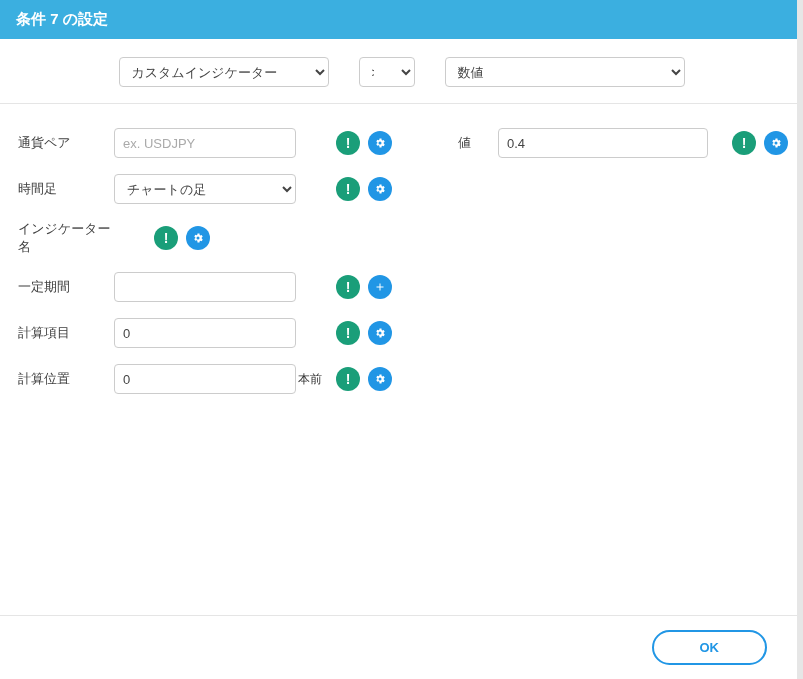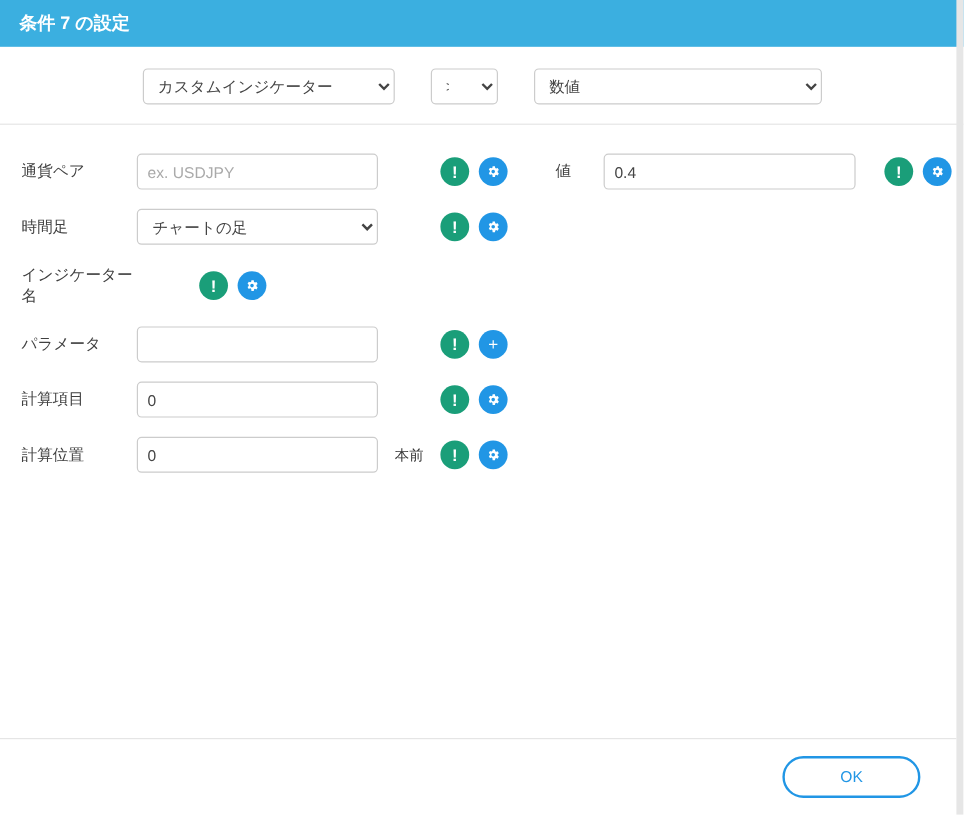--- a/index.html
+++ b/index.html
@@ -60,36 +60,36 @@
       margin-bottom: 16px;
     }
     .label {
       width: 96px;
       flex-shrink: 0;
       font-size: 13px;
       color: #404040;
     }
     .label-narrow { width: 40px; }
     .field-wrap {
-      width: 201px;
+      width: 182px;
       flex-shrink: 0;
     }
     .field-wrap input[type="text"],
     .field-wrap select {
       width: 100%;
     }
     .field-wrap-wide {
       width: 210px;
       flex-shrink: 0;
     }
     .field-wrap-wide input { width: 100%; }
     .suffix {
       font-size: 12px;
       color: #333;
-      margin-left: 14px;
+      margin-left: 2px;
       width: 26px;
     }
     .icons {
       display: flex;
       gap: 8px;
       margin-left: 12px;
     }
     .icon-btn {
       width: 24px; height: 24px;
       border-radius: 50%;
@@ -112,21 +112,21 @@
       border-top: 1px solid #e5e5e5;
       padding: 14px 30px;
       display: flex;
       justify-content: flex-end;
       background: #fff;
     }
     .ok-btn {
       border: 2px solid #2196e5;
       background: #fff;
       color: #2196e5;
-      font-weight: normal;
+      font-weight: bold;
       border-radius: 20px;
       padding: 8px 46px;
       font-size: 13px;
       cursor: pointer;
       text-align: center;
     }
   </style>
 </head>
 <body>
 
@@ -191,21 +191,21 @@
         <button class="icon-btn icon-green">!</button>
         <button class="icon-btn icon-blue">
           <svg viewBox="0 0 24 24">
               <path d="M19.4 13a7.5 7.5 0 0 0 .1-1 7.5 7.5 0 0 0-.1-1l2-1.6-2-3.4-2.4 1a7.3 7.3 0 0 0-1.7-1L15 3h-4l-.3 2.6a7.3 7.3 0 0 0-1.7 1l-2.4-1-2 3.4 2 1.6a7.5 7.5 0 0 0 0 2l-2 1.6 2 3.4 2.4-1a7.3 7.3 0 0 0 1.7 1L11 21h4l.3-2.6a7.3 7.3 0 0 0 1.7-1l2.4 1 2-3.4zM12 15a3 3 0 1 1 3-3 3 3 0 0 1-3 3z"></path>
             </svg>
         </button>
       </div>
     </div>
 
     <div class="row">
-      <div class="label">パラメータ</div>
+      <div class="label">一定期間</div>
       <div class="field-wrap">
         <input type="text" value="" style="">
       </div>
       <div class="suffix"></div>
       <div class="icons">
         <button class="icon-btn icon-green">!</button>
         <button class="icon-btn icon-blue">
           <svg viewBox="0 0 24 24">
               <path d="M19 13h-6v6h-2v-6H5v-2h6V5h2v6h6z"></path>
             </svg>

